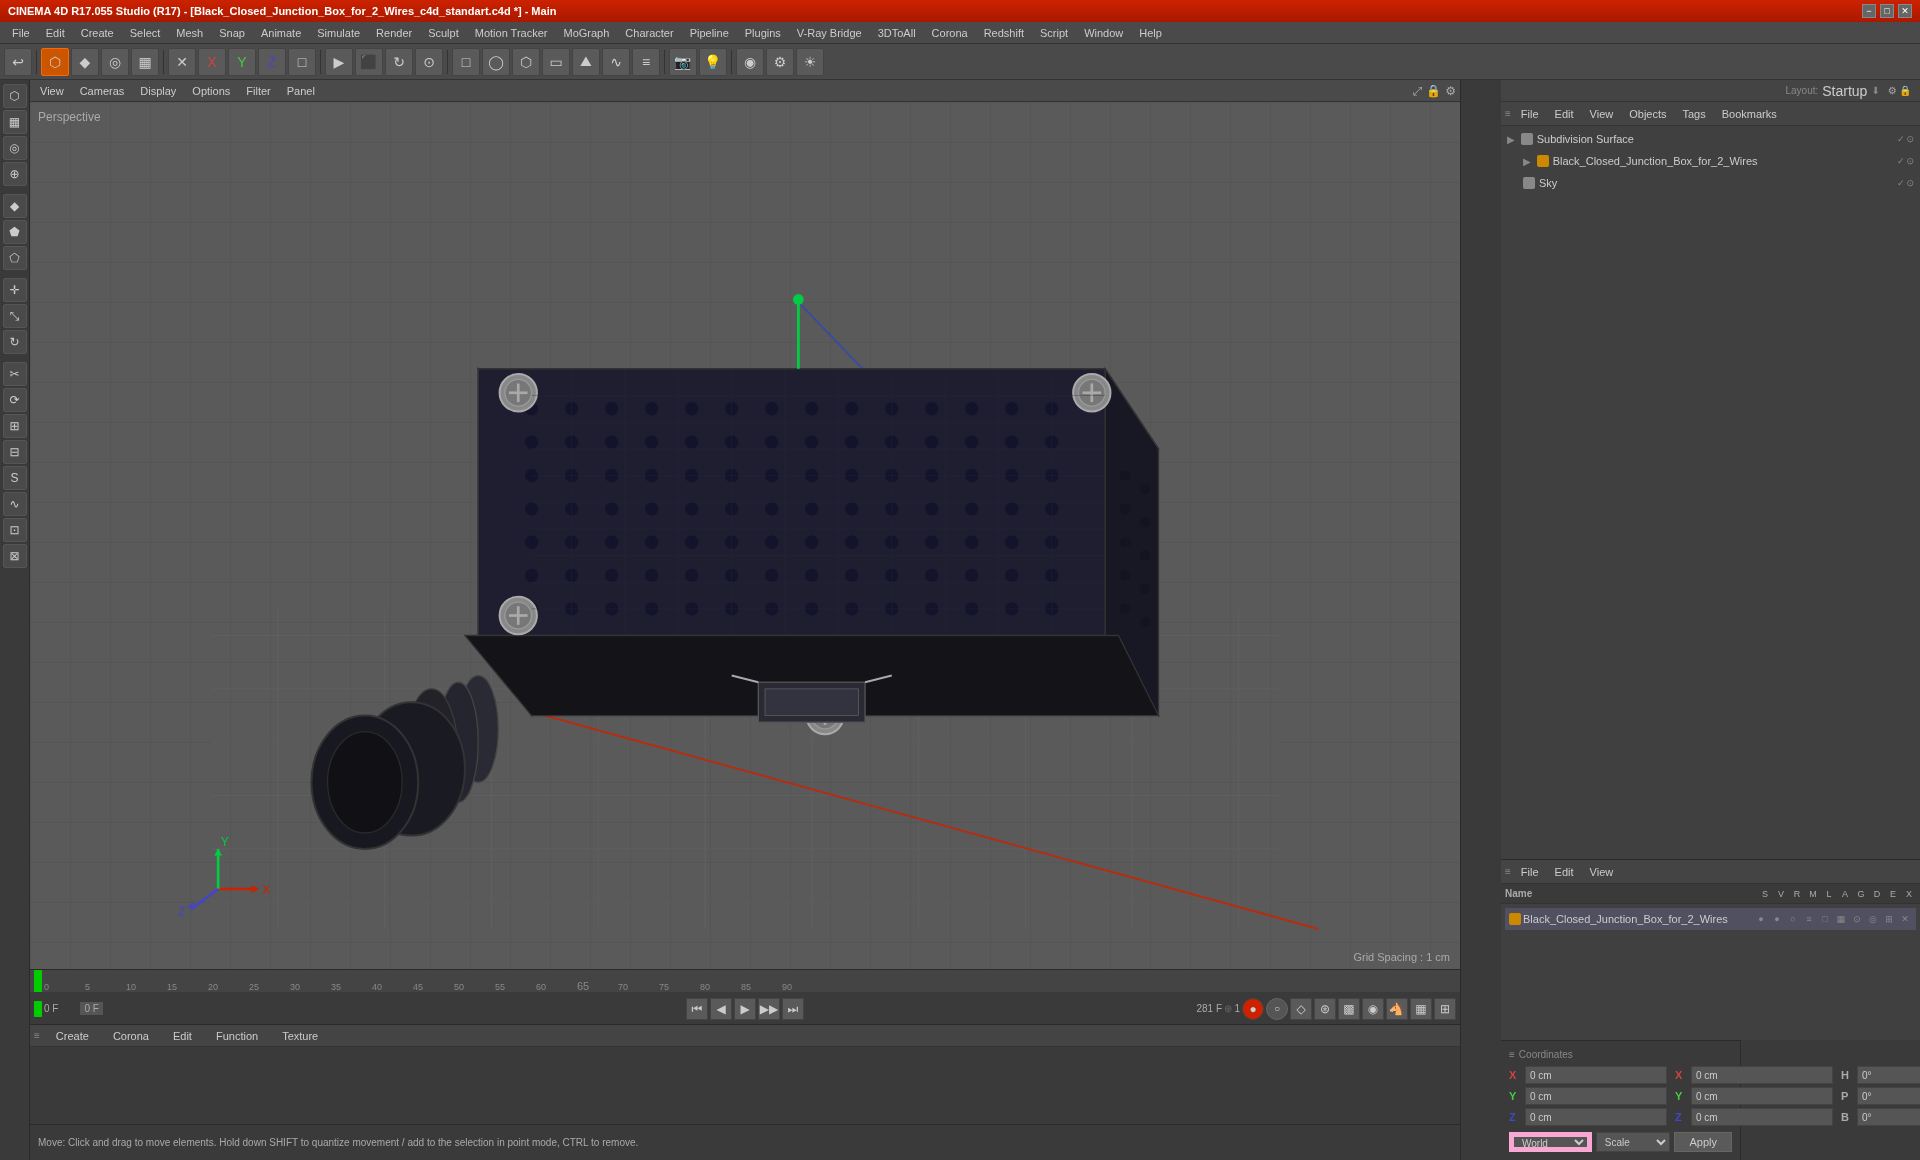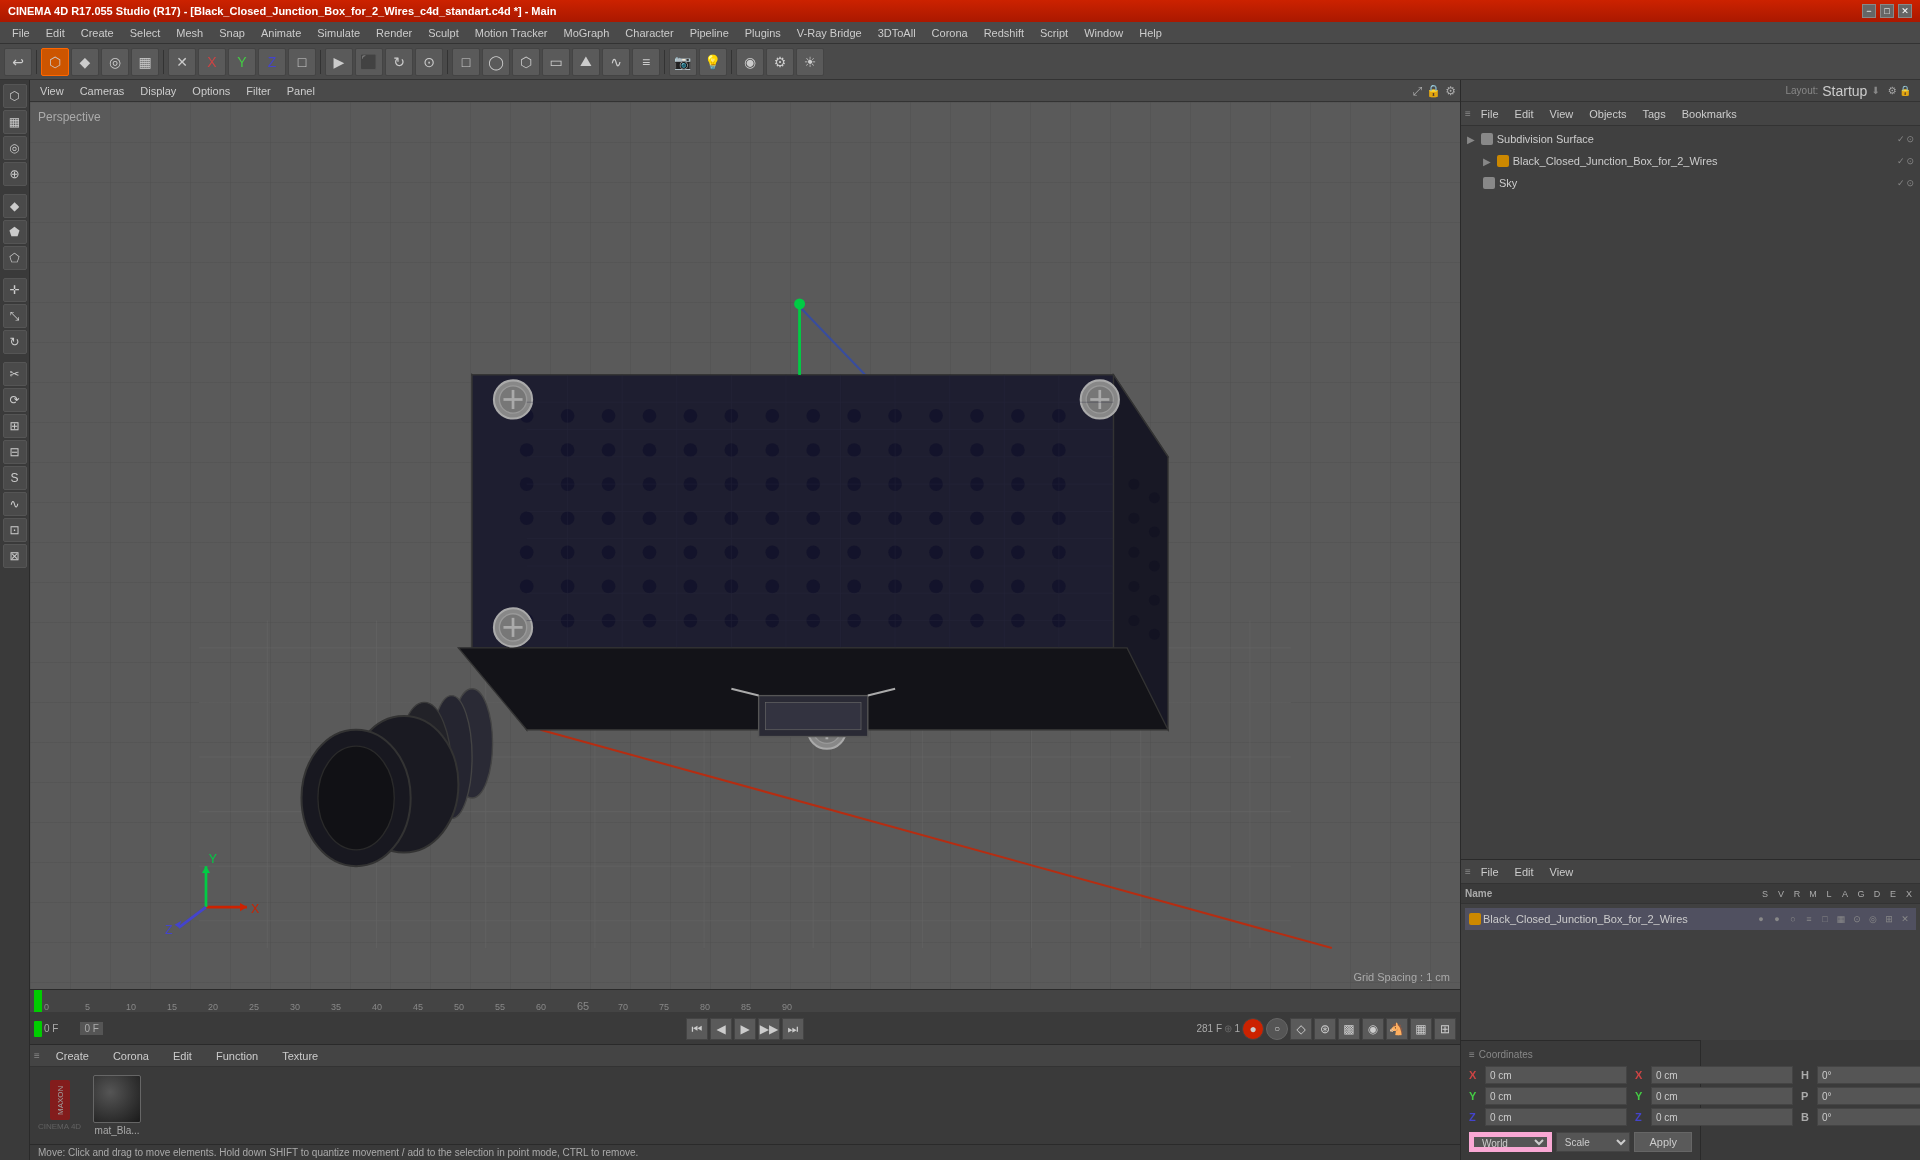--- a/index.html
+++ b/index.html
@@ -330,20 +330,21 @@
       border-right: 1px solid #2a2a2a;
     }
 
     
     #right-side {
       width: 460px;
       display: flex;
       flex-direction: column;
       background: #3a3a3a;
       border-left: 1px solid #2a2a2a;
+      padding-left: 40px;
     }
 
     #scene-panel {
       flex: 1;
       display: flex;
       flex-direction: column;
       border-bottom: 1px solid #2a2a2a;
     }
 
     #attr-panel {
@@ -804,35 +805,23 @@
 
     <div id="material-bar" style="height:100px; background:#3a3a3a; border-top:1px solid #2a2a2a; display:flex; flex-direction:column;">
       <div id="material-tabs" style="height:22px; background:#444; display:flex; align-items:center; padding:0 4px; gap:8px; border-bottom:1px solid #333;">
         <span style="font-size:10px; color:#888;">≡</span>
         <span class="material-tab">Create</span>
         <span class="material-tab">Corona</span>
         <span class="material-tab">Edit</span>
         <span class="material-tab">Function</span>
         <span class="material-tab">Texture</span>
       </div>
-      <div id="material-content" style="flex:1; display:flex; align-items:center; padding:8px; gap:4px;">
-
-        <div style="display:flex; flex-direction:column; align-items:center; margin-right:8px; opacity:0.5;">
-          <div style="width:20px; height:40px; background:#cc0000; border-radius:2px; display:flex; align-items:center; justify-content:center; font-size:8px; color:white; writing-mode:vertical-lr; transform:rotate(180deg);">MAXON</div>
-          <div style="font-size:8px; color:#888; margin-top:2px;">CINEMA 4D</div>
-        </div>
-
-        <div style="display:flex; flex-direction:column; align-items:center; cursor:pointer;">
-          <div class="material-thumb" style="background:radial-gradient(circle at 35% 35%, #555, #1a1a1a);"></div>
-          <div class="material-label">mat_Bla...</div>
-        </div>
-      </div>
     </div>
 
-    <div id="status-bar" style="height:16px; background:#3a3a3a; border-top:1px solid #2a2a2a; display:flex; align-items:center; padding:0 8px;">
+    <div id="status-bar" style="height:36px; background:#3a3a3a; border-top:1px solid #2a2a2a; display:flex; align-items:center; padding:0 8px;">
       <span id="status-text" style="color:#aaa; font-size:10px;">Move: Click and drag to move elements. Hold down SHIFT to quantize movement / add to the selection in point mode, CTRL to remove.</span>
     </div>
   </div>
 
   <div id="right-side" style="width:460px; display:flex; flex-direction:column; background:#3a3a3a; border-left:1px solid #2a2a2a;">
 
     <div style="height:22px; background:#444; display:flex; align-items:center; justify-content:flex-end; padding:0 8px; border-bottom:1px solid #333;">
       <span style="font-size:10px; color:#888;">Layout:</span>
       <span style="font-size:14px; color:#ccc; margin-left:4px;">Startup</span>
       <span style="margin-left:4px; font-size:10px; color:#888;">⬇</span>

